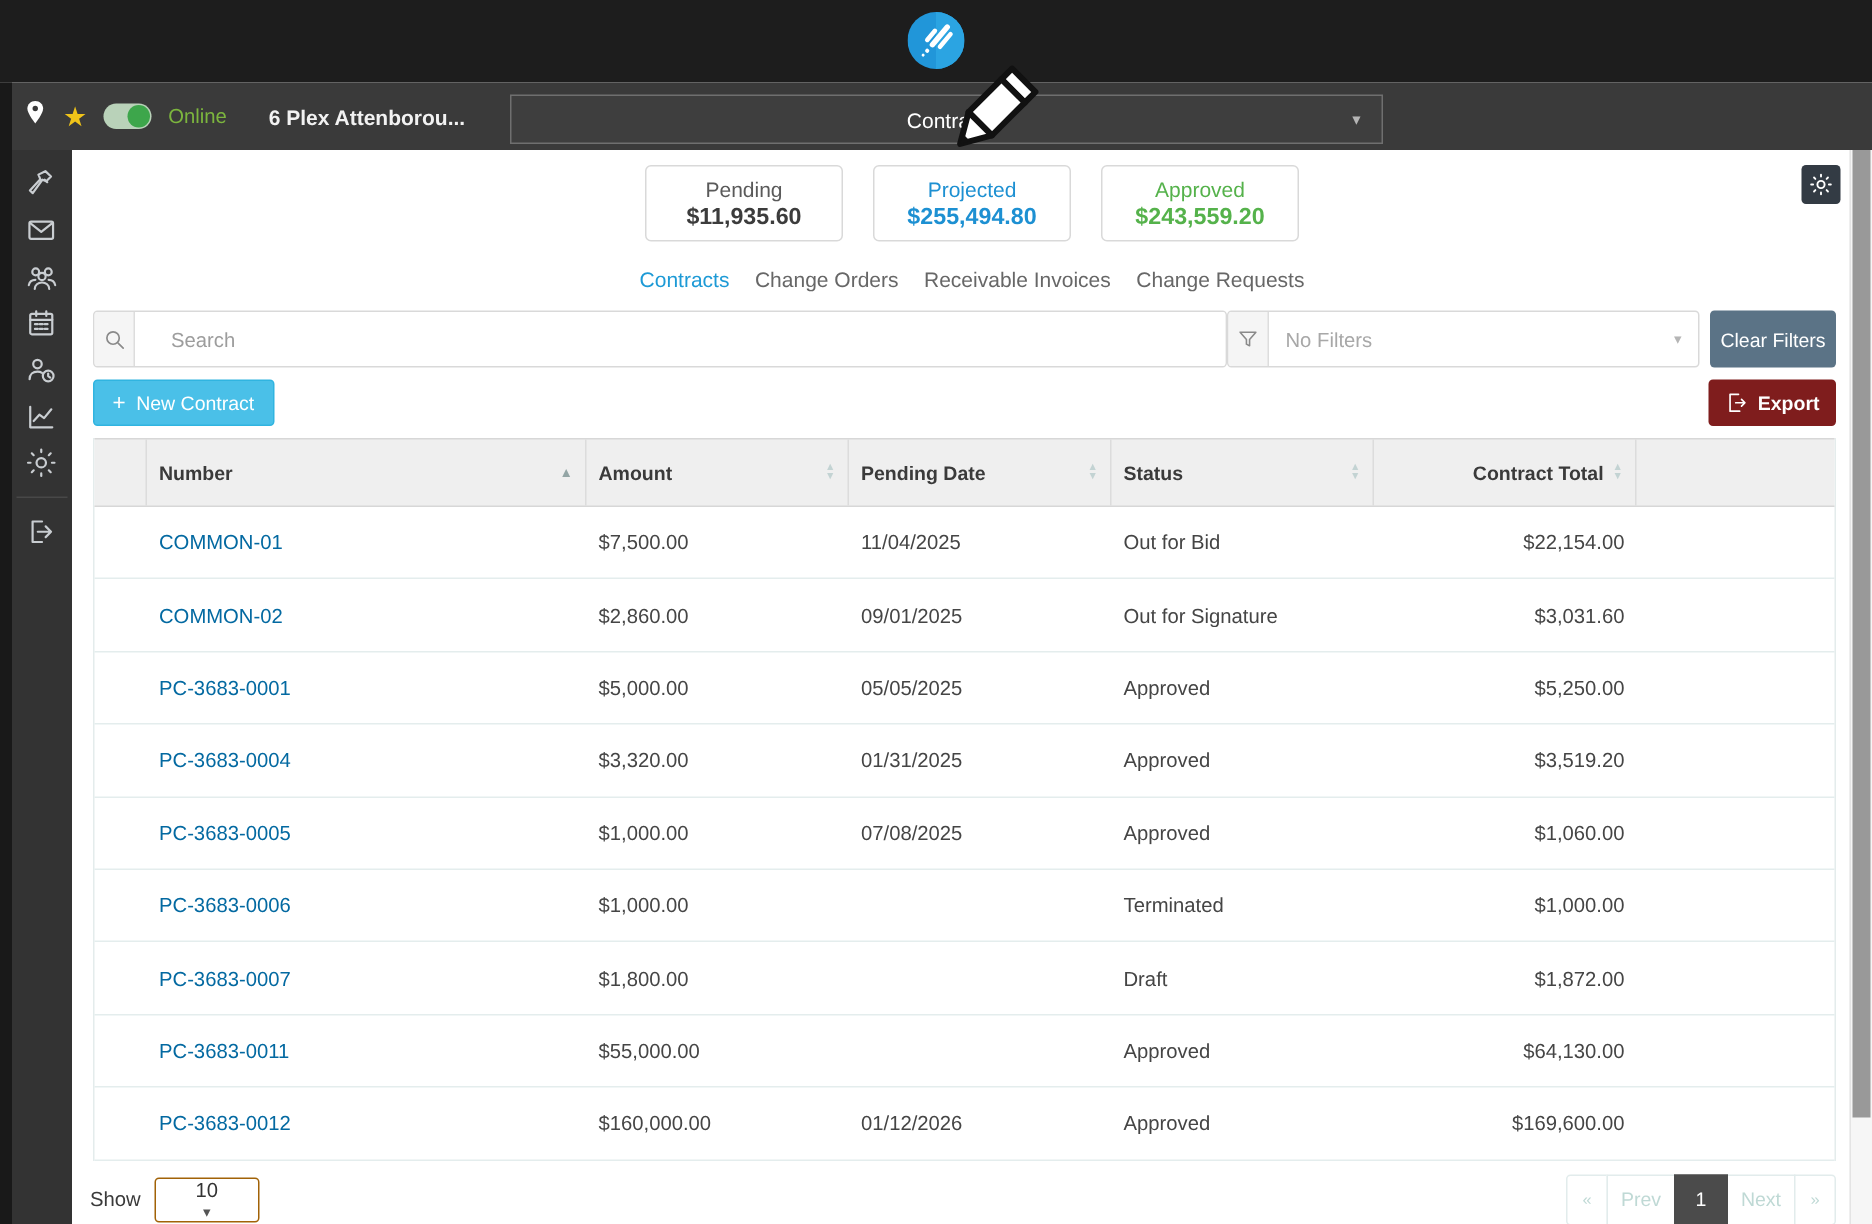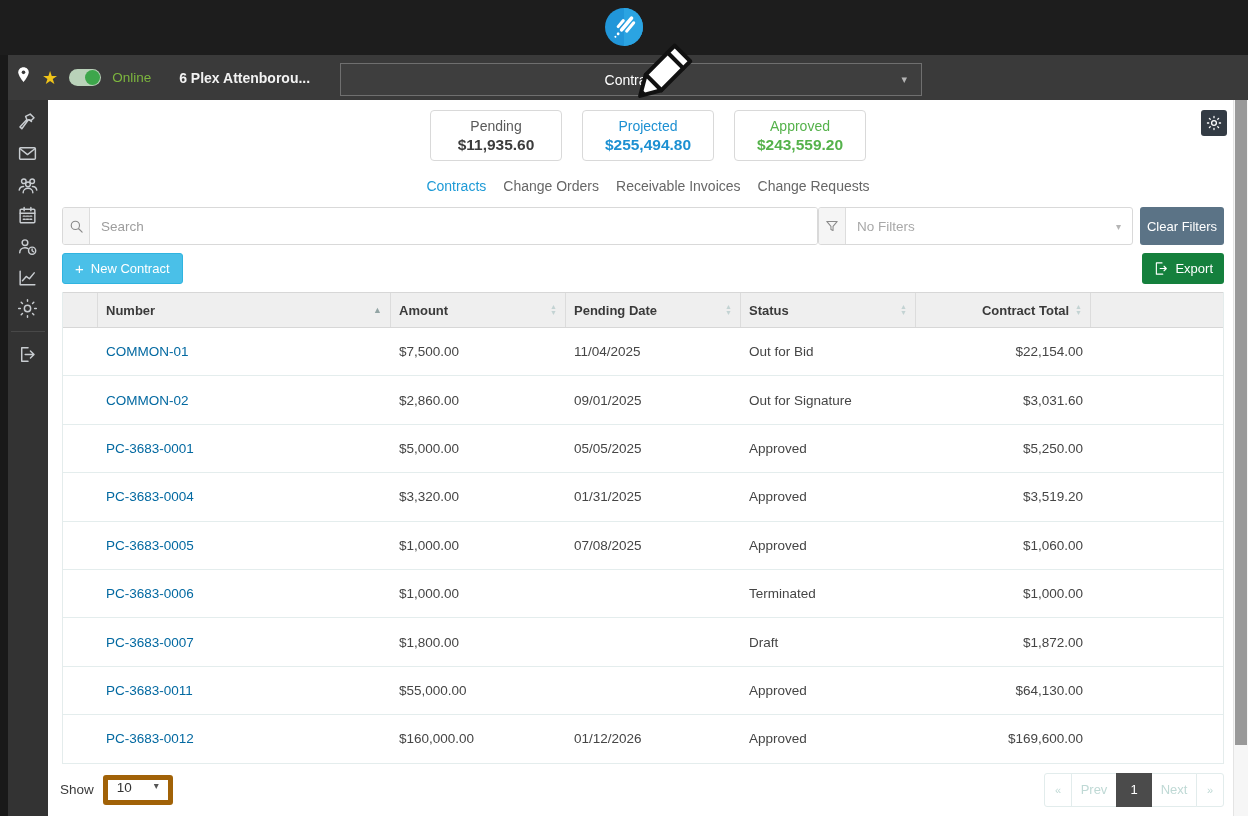--- a/index.html
+++ b/index.html
@@ -39,59 +39,59 @@
   .card-value { font-size:15.5px; font-weight:700; line-height:19px; }
   .c-pending .card-label { color:#5a5a5a; } .c-pending .card-value { color:#3c3c3c; }
   .c-projected .card-label, .c-projected .card-value { color:#1d90d2; }
   .c-approved .card-label, .c-approved .card-value { color:#55b24b; }
   
   .tabs { display:flex; justify-content:center; gap:17px; margin-top:17px; font-size:14px; height:18px; }
   .tab { color:#676767; cursor:pointer; }
   .tab.active { color:#1d9ad6; }
   
   .filter-row { display:flex; margin:11px 24px 0 14px; height:38px; }
-  .searchbox { flex:1; display:flex; border:1px solid #d9d9d9; border-radius:3px; background:#fff; overflow:hidden; }
+  .searchbox { flex:1; display:flex; border:1px solid #d9d9d9; border-radius:3px; background:#fff; overflow:hidden;gap:13px; }
   .iconbox { width:27px; background:#f5f5f5; border-right:1px solid #ddd; display:flex; align-items:center; justify-content:center; flex:0 0 27px; }
   .search-input { flex:1; border:none; outline:none; font-size:13.5px; padding:0 11px; color:#333; font-family:"Liberation Sans",sans-serif; }
   .search-input::placeholder { color:#9d9d9d; }
   .filtergroup { width:315px; display:flex; border:1px solid #d9d9d9; border-radius:3px; overflow:hidden; flex:0 0 315px; }
   .nofilters { flex:1; display:flex; align-items:center; justify-content:space-between; padding:0 11px; color:#a8a8a8; font-size:13.5px; cursor:pointer; }
   .nofilters .caret { color:#b5b5b5; font-size:10px; }
   .clearbtn { width:84px; margin-left:7px; background:#5b7386; color:#fff; border:none; border-radius:3px; font-size:13px;
               display:flex; align-items:center; justify-content:center; cursor:pointer; flex:0 0 84px; font-family:"Liberation Sans",sans-serif; }
   
   .actions-row { display:flex; justify-content:space-between; margin:8px 24px 0 14px; height:31px; }
   .newbtn { background:#4ac0e8; border:1px solid #30b4e0; color:#fff; font-size:13px; border-radius:3px;
             display:flex; align-items:center; gap:7px; padding:0 12px; cursor:pointer; font-family:"Liberation Sans",sans-serif; }
   .newbtn .plus { font-size:15px; font-weight:400; }
-  .exportbtn { background:#15803d; border:none; color:#fff; font-size:13px; border-radius:3px;
-               display:flex; align-items:center; gap:7px; padding:0 11px; cursor:pointer; font-family:"Liberation Sans",sans-serif; }
+  .exportbtn { background:#7f1d1d; border:none; color:#fff; font-size:13px; border-radius:3px;
+               display:flex; align-items:center; gap:7px; padding:0 11px; cursor:pointer; font-family:"Liberation Sans",sans-serif;font-weight:bold; }
   
   .table { margin:8px 24px 0 14px; border-left:1px solid #e4ecec; border-right:1px solid #e4ecec; }
-  .thead { display:flex; height:36px; background:#efefef; border-top:1px solid #d7d7d7; border-bottom:1px solid #d7d7d7;
+  .thead { display:flex; height:46px; background:#efefef; border-top:1px solid #d7d7d7; border-bottom:1px solid #d7d7d7;
            font-size:13px; font-weight:700; color:#3a3a3a; }
   .th { display:flex; align-items:center; padding:0 8px; border-right:1px solid #dcdcdc; cursor:pointer; }
   .th:last-child { border-right:none; cursor:default; }
   .c0 { width:35px; flex:0 0 35px; }
   .c1 { width:293px; flex:0 0 293px; }
   .c2, .c3, .c4, .c5 { width:175px; flex:0 0 175px; }
   .c6 { flex:1; }
   .sort-both { margin-left:auto; display:flex; flex-direction:column; color:#c3d3d3; font-size:7px; line-height:6px; }
   .sort-asc { margin-left:auto; color:#93a5a5; font-size:9px; line-height:9px; }
   .th.th-total { justify-content:flex-end; }
   .th.th-total .sort-both { margin-left:6px; }
   .row { display:flex; height:48.4px; border-bottom:1px solid #e4eded; font-size:13.5px; color:#454545; align-items:center; }
   .td { padding:0 8px; white-space:nowrap; overflow:hidden; }
   .td a { color:#0369a1; text-decoration:none; cursor:pointer; }
   .td.t-right { display:flex; justify-content:flex-end; }
   
   .footer { display:flex; justify-content:space-between; align-items:center; margin:9px 24px 0 12px; }
   .show-group { display:flex; align-items:center; gap:9px; font-size:13.5px; color:#3a3a3a; }
-  .pagesize { width:70px; height:30px; border:5px solid #a16207; border-radius:3px; background:#fff;
-              display:flex; align-items:flex-start; justify-content:space-between; padding:0 9px; font-size:13.5px; color:#333; cursor:pointer; }
+  .pagesize { width:70px; height:30px; border:1px solid #a16207; border-radius:3px; background:#fff;
+              display:flex; align-items:center; justify-content:space-between; padding:0 9px; font-size:13.5px; color:#333; cursor:pointer;flex-direction:column; }
   .pagesize .caret { color:#555; font-size:10px; }
   .pager { display:flex; height:34px; font-size:13px; color:#bfd9d5; }
   .pg { border:1px solid #e2ecec; margin-left:-1px; display:flex; align-items:center; justify-content:center; cursor:pointer; background:#fff; }
   .pg.first { border-radius:3px 0 0 3px; margin-left:0; width:28px; font-size:11px; }
   .pg.last { border-radius:0 3px 3px 0; width:28px; font-size:11px; }
   .pg.word { width:46px; }
   .pg.num { width:36px; }
   .pg.active { background:#4b4b4b; color:#fff; border-color:#4b4b4b; z-index:1; }
   
   .scrollbar { position:absolute; right:0; top:100px; width:15px; height:716px; background:#f6f6f6; border-left:1px solid #e4e4e4; z-index:6; }

